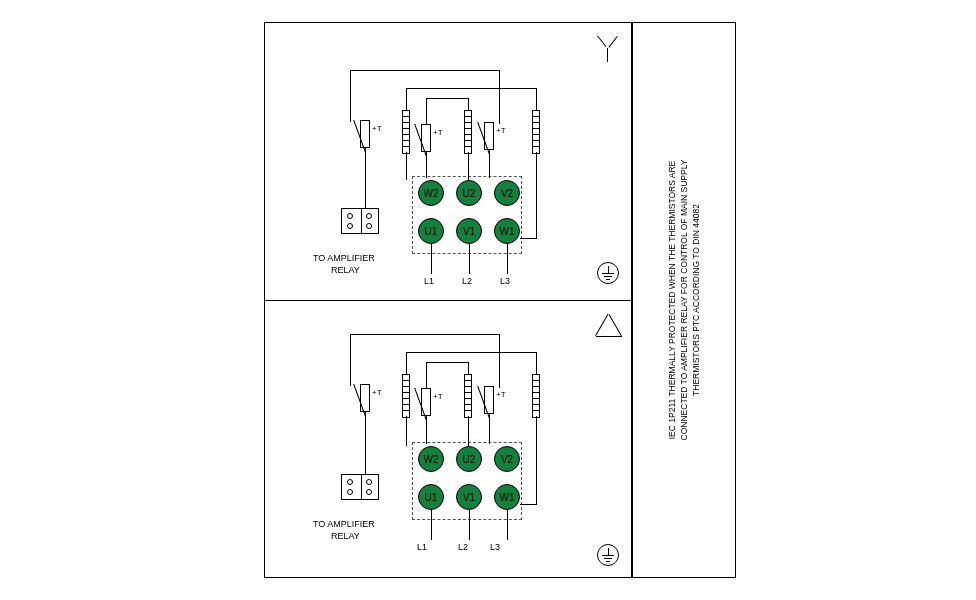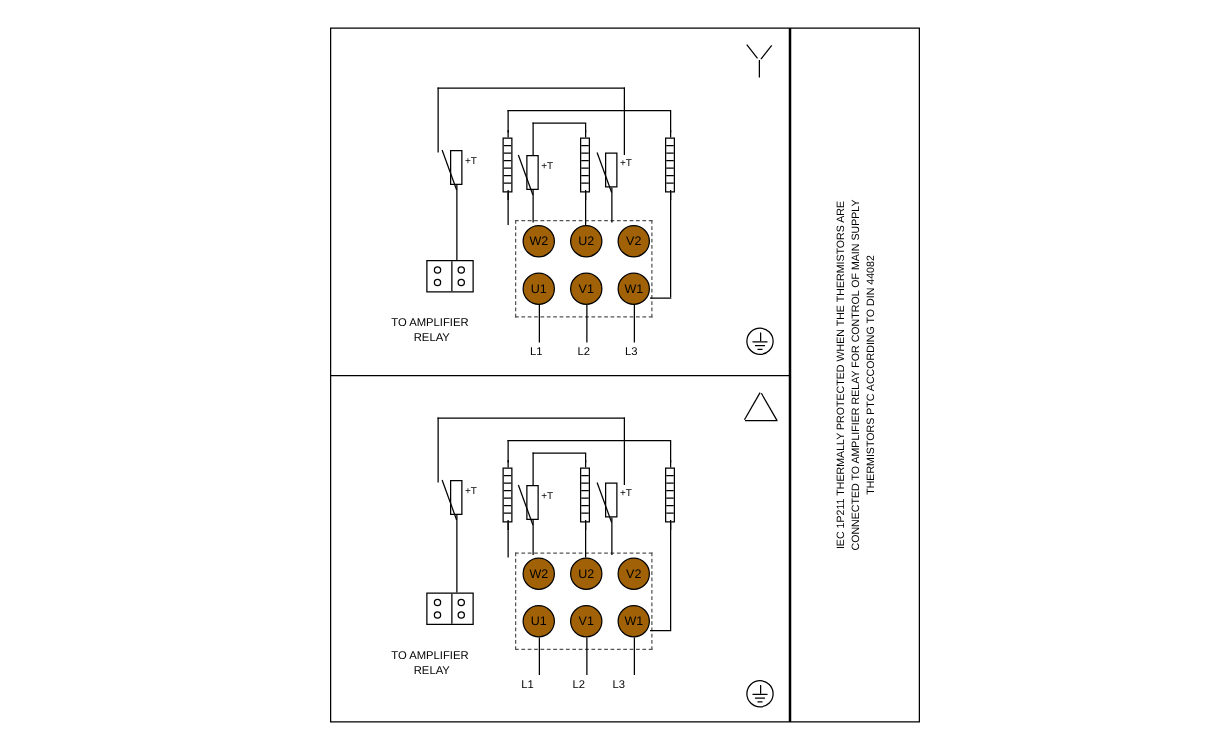--- a/index.html
+++ b/index.html
@@ -16,21 +16,21 @@
   .ln{position:absolute;background:#000;}
   .h{height:1px;}
   .v{width:1px;}
 
   
   .lbl{position:absolute;font-size:9px;line-height:10px;white-space:nowrap;}
   .lbl.sm{font-size:8px;}
 
   
   .term{position:absolute;width:26px;height:26px;border:1.1px solid #000;border-radius:50%;box-sizing:border-box;
-        display:flex;align-items:center;justify-content:center;font-size:10px;background:#a16207;}
+        display:flex;align-items:center;justify-content:center;font-size:10px;background:#15803d;}
 
   
   .dashbox{position:absolute;border:1px dashed #555;box-sizing:border-box;}
 
   
   .coil{position:absolute;width:12px;height:56px;}
   .coil .body{position:absolute;left:2px;top:6px;width:8px;height:44px;border:1px solid #000;box-sizing:border-box;background:#fff;}
   .coil .body div{position:absolute;left:0;width:100%;height:0;border-top:1px solid #000;}
   .coil .lead{position:absolute;left:5.5px;width:1px;background:#000;}
 

